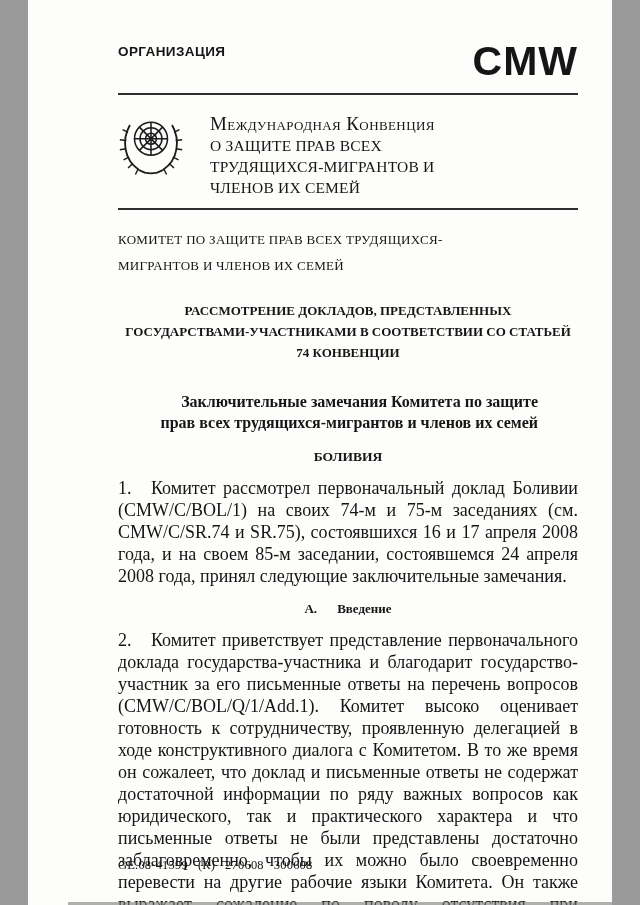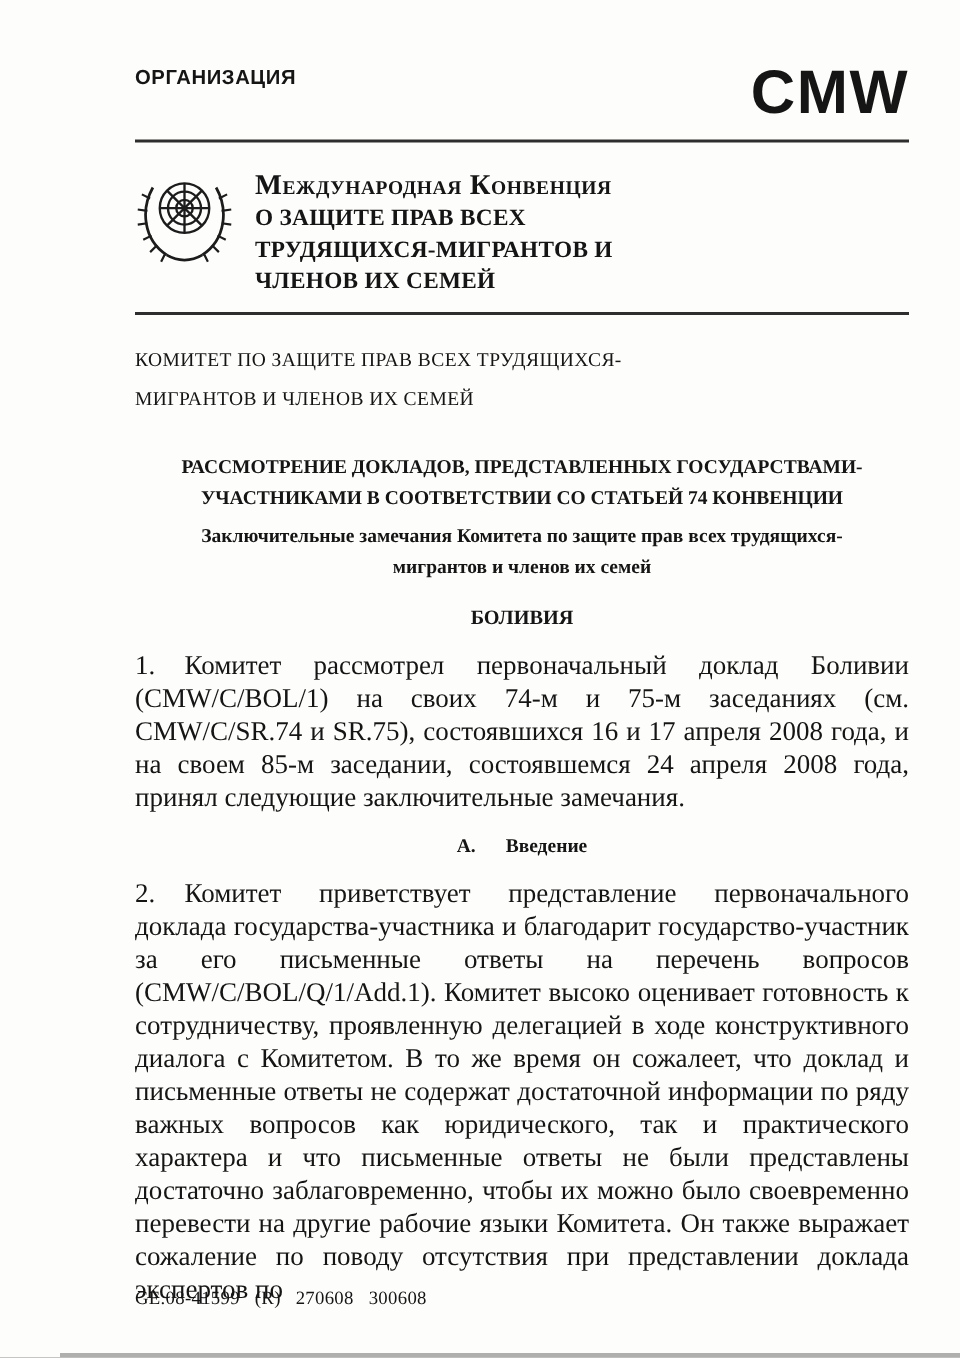--- a/index.html
+++ b/index.html
@@ -1,21 +1,21 @@
 <!DOCTYPE html>
 <html><head>
 <meta charset="utf-8">
 <style>
   * { margin:0; padding:0; box-sizing:border-box; }
   html, body { background:#9a9a9a; }
   body { font-family:"Liberation Serif", serif; color:#151515; }
 
   .page {
     position:relative;
-    width:640px; height:905px;
+    width:584px; height:905px;
     margin:0 auto;
     background:#fdfdfb;
     overflow:hidden;
   }
   .page::after{
     content:""; position:absolute; left:40px; right:0; bottom:0;
     height:3px; background:#7c7c7c; opacity:.6;
   }
   .content { padding:44px 34px 0 90px; }
 
@@ -30,38 +30,38 @@
     font-weight:700; font-size:41px; line-height:34px; letter-spacing:1px;
   }
 
   .rule { border:none; height:0; border-top:2px solid #2e2e2e; }
   .rule-top { margin-top:15px; }
   .rule-mid { margin-top:10px; }
 
   
   .masthead { display:flex; margin-top:15px; }
   .emblem { flex:none; width:66px; height:74px; margin-right:14px; }
-  .conv { flex:1; font-weight:bold; padding-top:2px; }
+  .conv { flex:1; font-weight:normal; padding-top:2px;margin-left:12px; }
   .conv .l1 { font-size:19px; line-height:23px; font-variant:small-caps; letter-spacing:.4px; }
   .conv .ln { font-size:15.5px; line-height:21px; letter-spacing:.2px; }
   .distr { flex:none; width:130px; font-size:12.5px; line-height:14.5px; padding-top:2px; }
   .distr .group { margin-bottom:14px; }
   .distr .pre { white-space:pre; }
 
   
   .committee { margin-top:17px; font-size:13px; line-height:26px; letter-spacing:.3px; }
 
   
   .report-title {
     margin-top:21px; padding:0 6px; text-align:center;
     font-weight:bold; font-size:13px; line-height:21px;
   }
   .subtitle {
-    margin-top:4px; padding:0 40px; text-align:center;
-    font-weight:bold; font-size:13px; line-height:21px;
+    margin-top:28px; padding:0 40px; text-align:right;
+    font-weight:bold; font-size:16px; line-height:21px;
   }
   .country { margin-top:13px; text-align:center; font-weight:bold; font-size:13.5px; line-height:21px; }
 
   
   .para { margin-top:10px; font-size:18px; line-height:22px; text-align:justify; }
   .para .pnum { display:inline-block; width:33px; }
 
   .section-head { margin-top:11px; text-align:center; font-weight:bold; font-size:13px; line-height:21px; }
   .section-head .lbl { margin-right:20px; }
 

